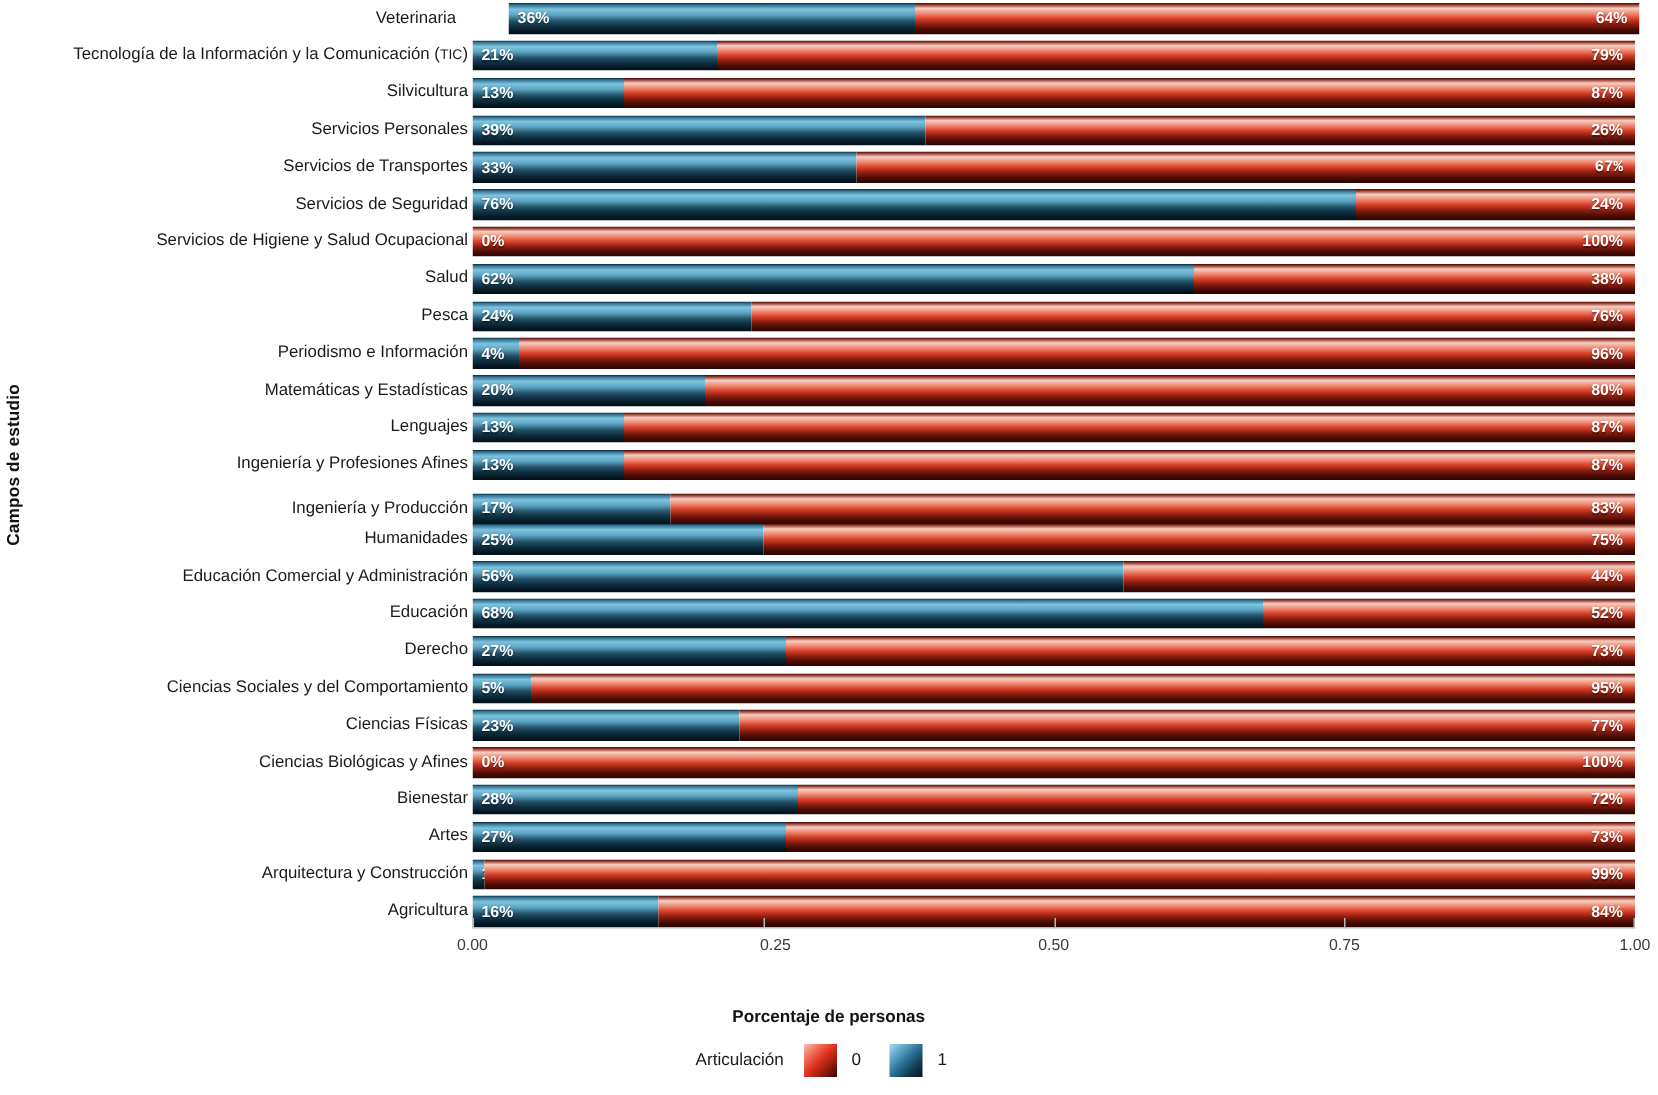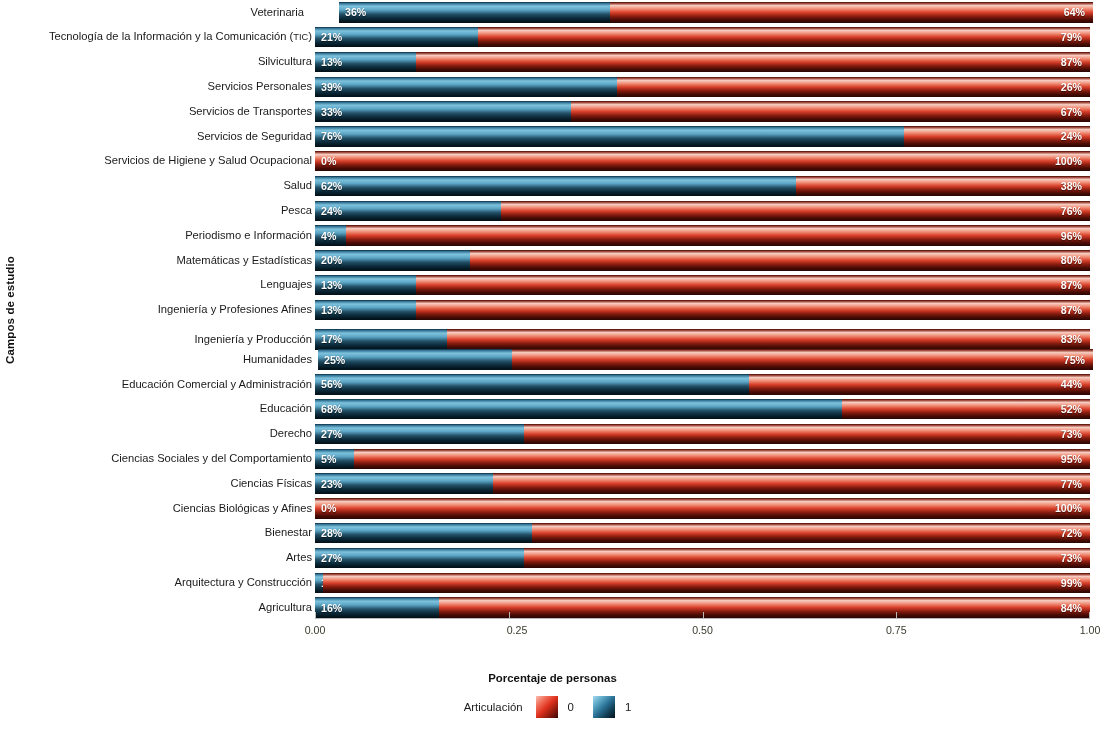--- a/index.html
+++ b/index.html
@@ -256,21 +256,21 @@
               <span class="val">26%</span>
             </div>
           </div>
         </div>
         <div class="row" style="top: 99.2px; height: 24.8px;">
           <div class="cat-label">Servicios de Transportes</div>
           <div class="bar-track">
             <div class="seg seg-blue" style="width: 255.75px;">
               <span class="val">33%</span>
             </div>
-            <div class="seg seg-red" style="width: 519.25px;">
+            <div class="seg seg-red" style="width: 519.25px; font-family: Liberation Mono, monospace;">
               <span class="val">67%</span>
             </div>
           </div>
         </div>
         <div class="row" style="top: 124px; height: 24.8px;">
           <div class="cat-label">Servicios de Seguridad</div>
           <div class="bar-track">
             <div class="seg seg-blue" style="width: 589px;">
               <span class="val">76%</span>
             </div>
@@ -360,21 +360,21 @@
           <div class="cat-label">Ingeniería y Producción</div>
           <div class="bar-track">
             <div class="seg seg-blue" style="width: 131.75px;">
               <span class="val">17%</span>
             </div>
             <div class="seg seg-red" style="width: 643.25px;">
               <span class="val">83%</span>
             </div>
           </div>
         </div>
-        <div class="row" style="top: 347.2px; height: 24.8px; justify-content: space-between;">
+        <div class="row" style="top: 347.2px; height: 24.8px;">
           <div class="cat-label">Humanidades</div>
           <div class="bar-track">
             <div class="seg seg-blue" style="width: 193.75px;">
               <span class="val">25%</span>
             </div>
             <div class="seg seg-red" style="width: 581.25px;">
               <span class="val">75%</span>
             </div>
           </div>
         </div>

